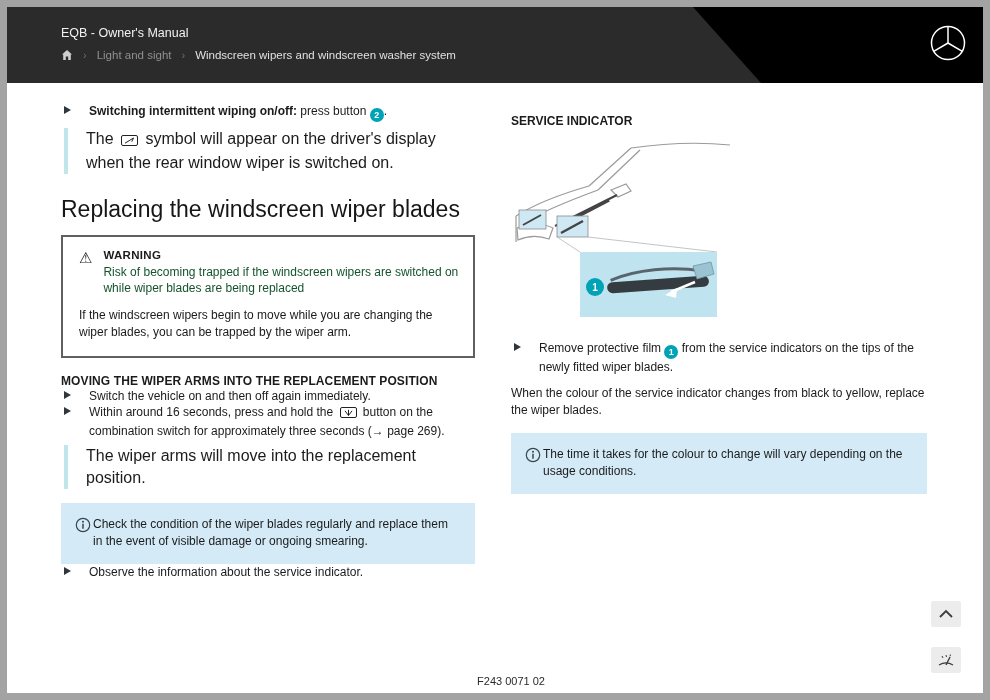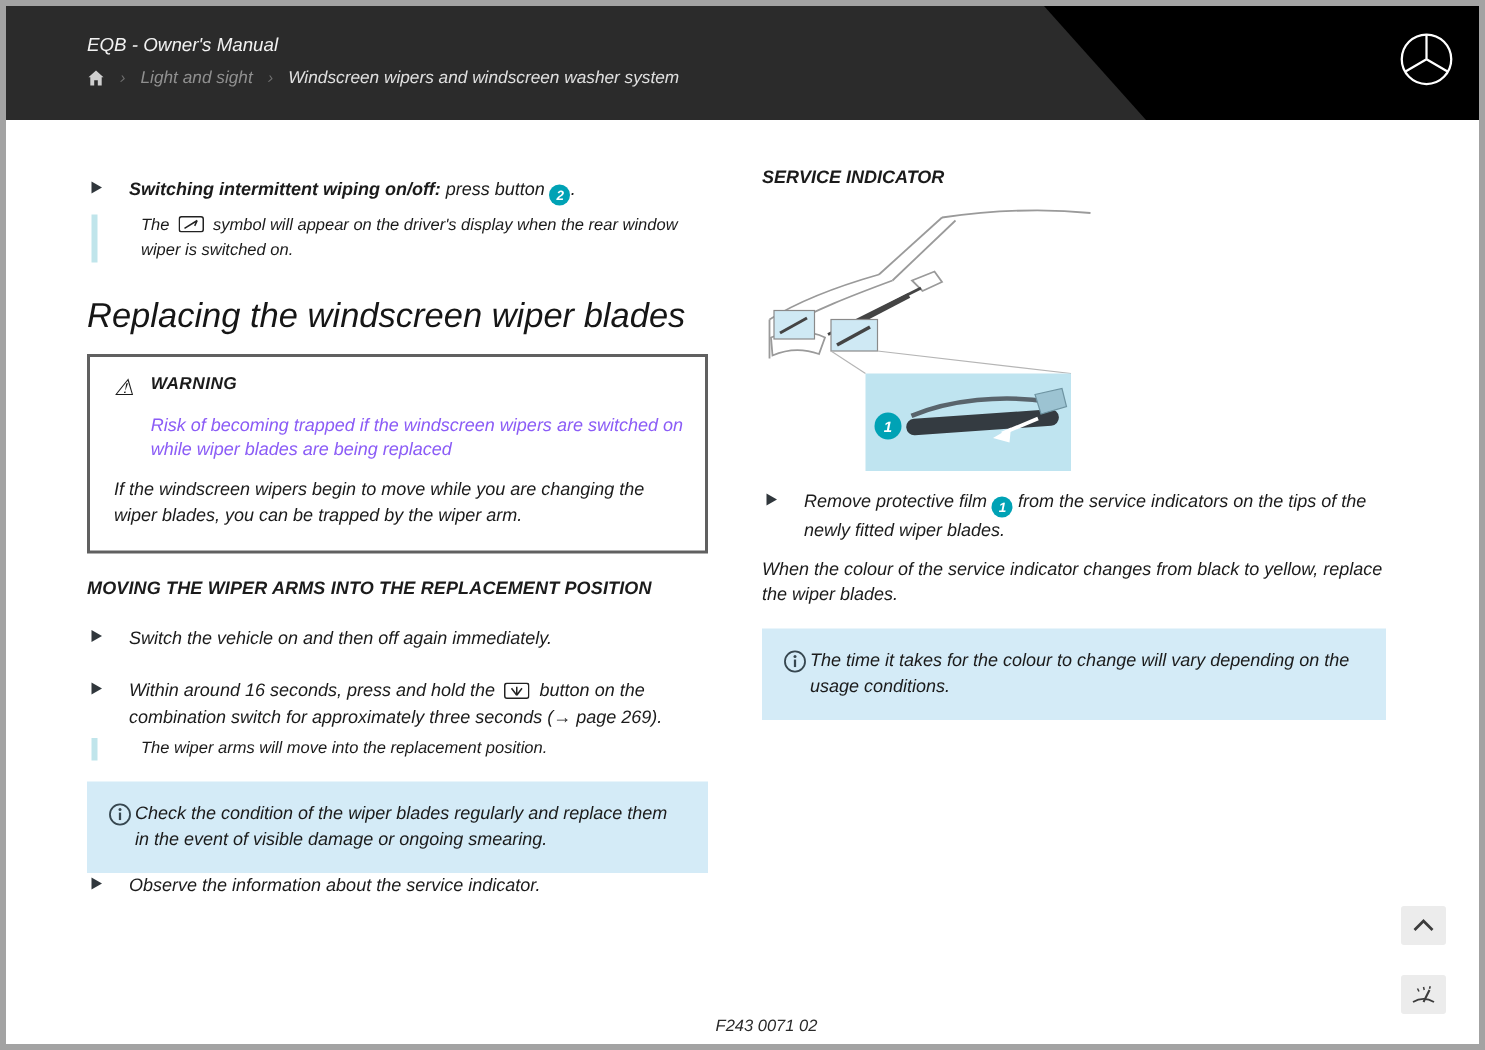--- a/index.html
+++ b/index.html
@@ -1,25 +1,24 @@
 <!DOCTYPE html>
 <html><head>
 <meta charset="utf-8">
 <style>
   * { box-sizing: border-box; margin: 0; padding: 0; }
   html,body { background:#fff; }
   .page {
     position: relative;
     width: 990px; height: 700px;
     background: #fff;
-    border: 4px solid #a3a3a3;
+    border: 7px solid #a3a3a3;
     font-family: "Liberation Sans", sans-serif;
     color: #1b1b1b;
     overflow: hidden;
-    font-style: italic;
   }
 
   
   .topbar {
     position: absolute; top: 0; left: 0; right: 0; height: 76px;
     background: #2b2b2b;
   }
   .hdr-title {
     position: absolute; left: 54px; top: 19px;
     color: #f2f2f2; font-size: 12.5px;
@@ -37,43 +36,43 @@
     position: absolute; top: 0; right: 0; width: 300px; height: 76px;
     background: #000;
     clip-path: polygon(10px 0, 100% 0, 100% 100%, 78px 100%);
   }
   .brand { position: absolute; right: 16px; top: 50%; transform: translateY(-50%); }
 
   
   .col-left  { position: absolute; left: 54px;  top: 96px; width: 414px; }
   .col-right { position: absolute; left: 504px; top: 96px; width: 416px; }
 
-  .action { display: flex; margin-top: 18px; font-size: 12px; line-height: 1.35; }
+  .action { display: flex; margin-top: 0; font-size: 12px; line-height: 1.35; }
   .tri {
     flex: 0 0 auto; width: 0; height: 0; margin: 3px 18px 0 3px;
     border-left: 7px solid #30373c;
     border-top: 4.5px solid transparent;
     border-bottom: 4.5px solid transparent;
   }
   .atext { flex: 1 1 auto; }
 
   .barnote {
     margin: 6px 0 0 3px;
     border-left: 4px solid #c0e5eb;
-    padding-left: 29px;
-    font-size: 11px; line-height: 1.38;
+    padding-left: 18px;
+    font-size: 16px; line-height: 1.38;
   }
 
   .section-title { font-size: 23px; font-weight: 400; color: #161616; margin-top: 22px; }
 
   .warnbox { border: 2px solid #606060; margin-top: 12px; padding: 12px 14px 16px 16px; }
   .whead { display: flex; gap: 11px; }
   .wicon { font-size: 15px; line-height: 1; margin-top: 1px; }
   .wtitle { font-weight: 700; font-size: 11.5px; letter-spacing: .3px; }
-  .wrisk { color: #8b5cf6; font-size: 12px; line-height: 1.33; margin-top: 14px; }
+  .wrisk { color: #14532d; font-size: 12px; line-height: 1.33; margin-top: 4px; }
   .wbody { margin-top: 10px; font-size: 12px; line-height: 1.38; }
   .waction {
     margin: 12px 0 0 3px;
     border-left: 3px solid #d6d6d6;
     padding-left: 21px;
     font-size: 12px; line-height: 1.38;
   }
 
   .subhead { font-weight: 700; font-size: 12px; margin-top: 16px; letter-spacing: .1px; }
 
@@ -247,21 +246,21 @@
           <path d="M100 137 C126 128 162 127 192 134" stroke="#59646c" stroke-width="3" fill="none" transform="rotate(-4 147 144)"></path>
           <polygon points="182,126 200,122 203,134 186,139" fill="#9cc3d2" stroke="#6e94a2" stroke-width="0.8"></polygon>
           <path d="M184 142 L160 152" stroke="#fff" stroke-width="2.5" fill="none"></path>
           <polygon points="154,155 166,148 165,158" fill="#fff"></polygon>
         </g>
         <circle cx="84" cy="147" r="9" fill="#00a2b5"></circle>
         <text x="84" y="150.7" text-anchor="middle" font-size="10" font-weight="bold" fill="#ffffff" font-family="Liberation Sans, sans-serif">1</text>
       </svg>
     </div>
 
-    <div class="action" style="margin-top:4px">
+    <div class="action" style="margin-top:16px">
       <span class="tri"></span>
       <div class="atext">
         <span>Remove protective film </span><span class="badge">1</span><span> from the service indicators on the tips of the newly fitted wiper blades.</span>
       </div>
     </div>
 
     <p class="para">When the colour of the service indicator changes from black to yellow, replace the wiper blades.</p>
 
     <div class="infobox">
       <span class="iicon">

